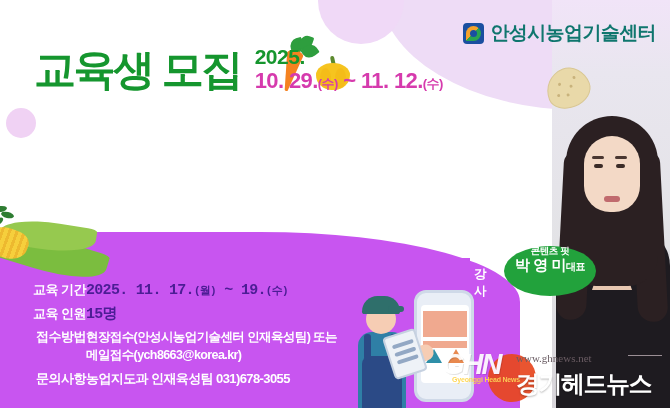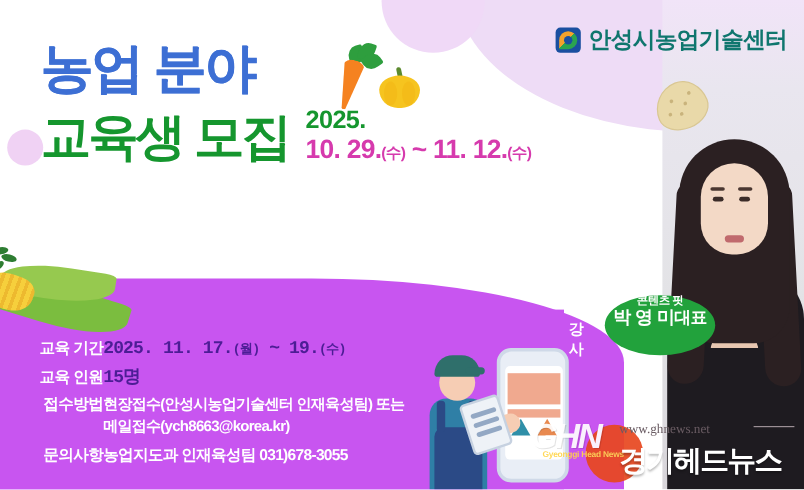--- a/index.html
+++ b/index.html
@@ -182,21 +182,21 @@
     line-height:1.05;
   }
   .ins-company {
     font-size:9.5px; font-weight:bold; color:#ffffff;
     letter-spacing:-0.4px;
   }
   .ins-name {
     font-size:15px; font-weight:bold; color:#ffffff;
     letter-spacing:-0.5px; margin-top:1px;
   }
-  .ins-name .role { font-size:14px;margin-top:29px; }
+  .ins-name .role { font-size:10px;margin-top:29px; }
 
   
   .photo {
     position:absolute; right:0; top:108px;
     width:118px; height:300px;
     z-index:22; overflow:hidden;
   }
   .ph-hair {
     position:absolute; left:14px; top:8px;
     width:92px; height:170px;
@@ -535,21 +535,20 @@
       <i style="left:8px;top:0;transform:rotate(-8deg)"></i>
       <i style="left:15px;top:6px;transform:rotate(14deg)"></i>
       <i style="left:5px;top:13px;transform:rotate(-34deg)"></i>
     </div>
     <div class="corn-leaf-big"></div>
     <div class="corn-leaf-big2"></div>
     <div class="corn-cob"></div>
   </div>
 
   <div class="headline">
-    <div class="line1">농업 분야</div>
     <div class="line3">
       <span class="recruit">교육생 모집</span>
       <span class="daterange">
         <div class="dr-year">2025.</div>
         <div class="dr-days"><span>10. 29.</span><span class="wk">(수)</span><span> ~ </span><span>11. 12.</span><span class="wk">(수)</span></div>
       </span>
     </div>
   </div>
 
   <div class="details">

